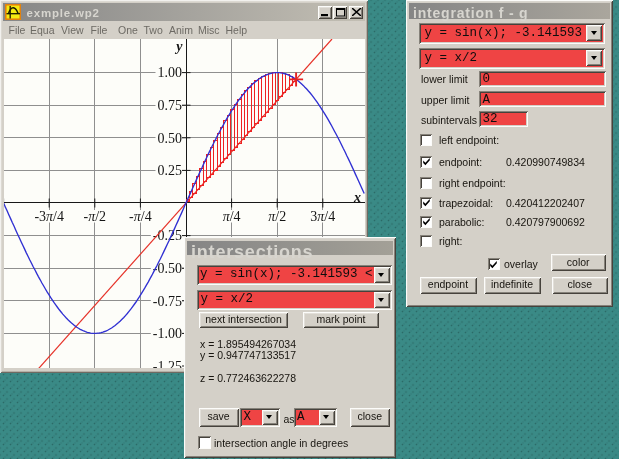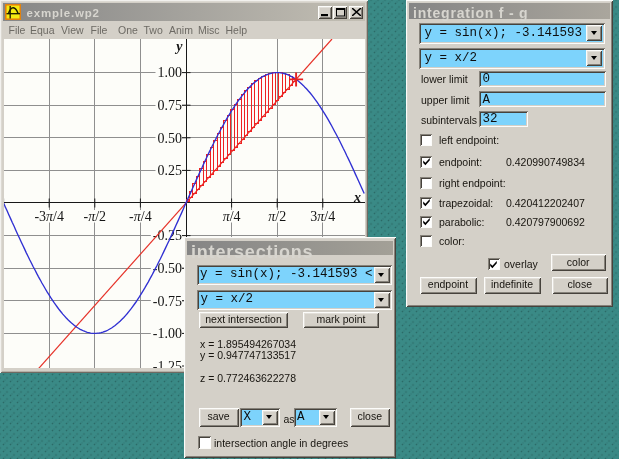--- a/index.html
+++ b/index.html
@@ -3,21 +3,21 @@
 *{margin:0;padding:0;box-sizing:border-box}
 html,body{width:619px;height:459px;overflow:hidden}
 body{font-family:"Liberation Sans",sans-serif;background-color:#3a8a86;
 background-image:radial-gradient(#2c6a67 0.85px,rgba(0,0,0,0) 1.05px),radial-gradient(#2c6a67 0.85px,rgba(0,0,0,0) 1.05px),radial-gradient(#327370 0.7px,rgba(0,0,0,0) 0.9px);
 background-size:7px 7px,7px 7px,7px 7px;background-position:0 0,3.5px 3.5px,1.5px 5.5px;position:relative}
 .abs{position:absolute}
 .raised{background:#d4d0c8;box-shadow:inset 1px 1px 0 #fcfcfa,inset -1px -1px 0 #46423c,inset 2px 2px 0 #d9d6cf,inset -2px -2px 0 #86827a}
 .winframe{background:#d4d0c8;box-shadow:inset 1px 1px 0 #f2f1ee,inset -1px -1px 0 #6e6a62,inset 2px 2px 0 #dcd9d2,inset -2px -2px 0 #b4b0a6}
 .btn{background:#d4d0c8;box-shadow:inset 1px 1px 0 #fcfcfa,inset -1px -1px 0 #46423c,inset 2px 2px 0 #e2dfd9,inset -2px -2px 0 #86827a;
 font-size:10.5px;color:#17140f;text-align:center}
-.sunk{background:#7dd3fc;box-shadow:inset 1px 1px 0 #86827a,inset -1px -1px 0 #fcfcfa,inset 2px 2px 0 #46423c,inset -2px -2px 0 #d4d0c8}
+.sunk{background:#ef4444;box-shadow:inset 1px 1px 0 #86827a,inset -1px -1px 0 #fcfcfa,inset 2px 2px 0 #46423c,inset -2px -2px 0 #d4d0c8}
 .ttl{font-size:10.5px;font-weight:bold;color:#d7d5cf;letter-spacing:0.8px}
 .mono{font-family:"Liberation Mono",monospace;font-weight:normal;font-size:12.5px;letter-spacing:0;color:#0e0e0e}
 .mono2{font-family:"Liberation Mono",monospace;font-weight:normal;font-size:12.5px;color:#0e0e0e}
 .lbl{font-size:10.5px;color:#17140f}
 .cb{background:#fff;box-shadow:inset 1px 1px 0 #86827a,inset -1px -1px 0 #fcfcfa,inset 2px 2px 0 #46423c,inset -2px -2px 0 #fff}
 .darrow{width:0;height:0;border-left:3.5px solid rgba(0,0,0,0);border-right:3.5px solid rgba(0,0,0,0);border-top:4px solid #000}
 .dbtn{background:#d4d0c8;box-shadow:inset 1px 1px 0 #fcfcfa,inset -1px -1px 0 #46423c,inset 2px 2px 0 #e2dfd9,inset -2px -2px 0 #86827a}
 </style></head>
 <body>
 
@@ -189,21 +189,21 @@
 <div class="abs lbl" style="left:439px;top:196.7px">trapezoidal:</div>
 <div class="abs lbl" style="left:506px;top:196.7px">0.420412202407</div>
 <div class="abs cb" style="left:420px;top:215.5px;width:12px;height:12px">
     <svg class="abs" style="left:1.5px;top:1.5px" width="9" height="9" viewBox="0 0 9 9">
       <path d="M1.2,3.6 L3.4,5.8 L7.8,0.9 L7.8,3.3 L3.4,8.2 L1.2,6" fill="#000"></path>
     </svg>
   </div>
 <div class="abs lbl" style="left:439px;top:215.5px">parabolic:</div>
 <div class="abs lbl" style="left:506px;top:215.5px">0.420797900692</div>
 <div class="abs cb" style="left:420px;top:235px;width:12px;height:12px"></div>
-<div class="abs lbl" style="left:439px;top:235px">color:</div>
+<div class="abs lbl" style="left:439px;top:235px">right:</div>
 <div class="abs cb" style="left:487.5px;top:258px;width:12px;height:12px">
     <svg class="abs" style="left:1.5px;top:1.5px" width="9" height="9" viewBox="0 0 9 9">
       <path d="M1.2,3.6 L3.4,5.8 L7.8,0.9 L7.8,3.3 L3.4,8.2 L1.2,6" fill="#000"></path>
     </svg>
   </div>
 <div class="abs lbl" style="left:504px;top:258px">overlay</div>
 <div class="abs btn" style="left:550.5px;top:253.5px;width:55.5px;height:17px;line-height:16px">color</div>
 <div class="abs btn" style="left:419.5px;top:277px;width:57px;height:16.5px;line-height:15px">endpoint</div>
 <div class="abs btn" style="left:483.5px;top:277px;width:57px;height:16.5px;line-height:15px">indefinite</div>
 <div class="abs btn" style="left:552px;top:277px;width:55.5px;height:16.5px;line-height:15px">close</div>

